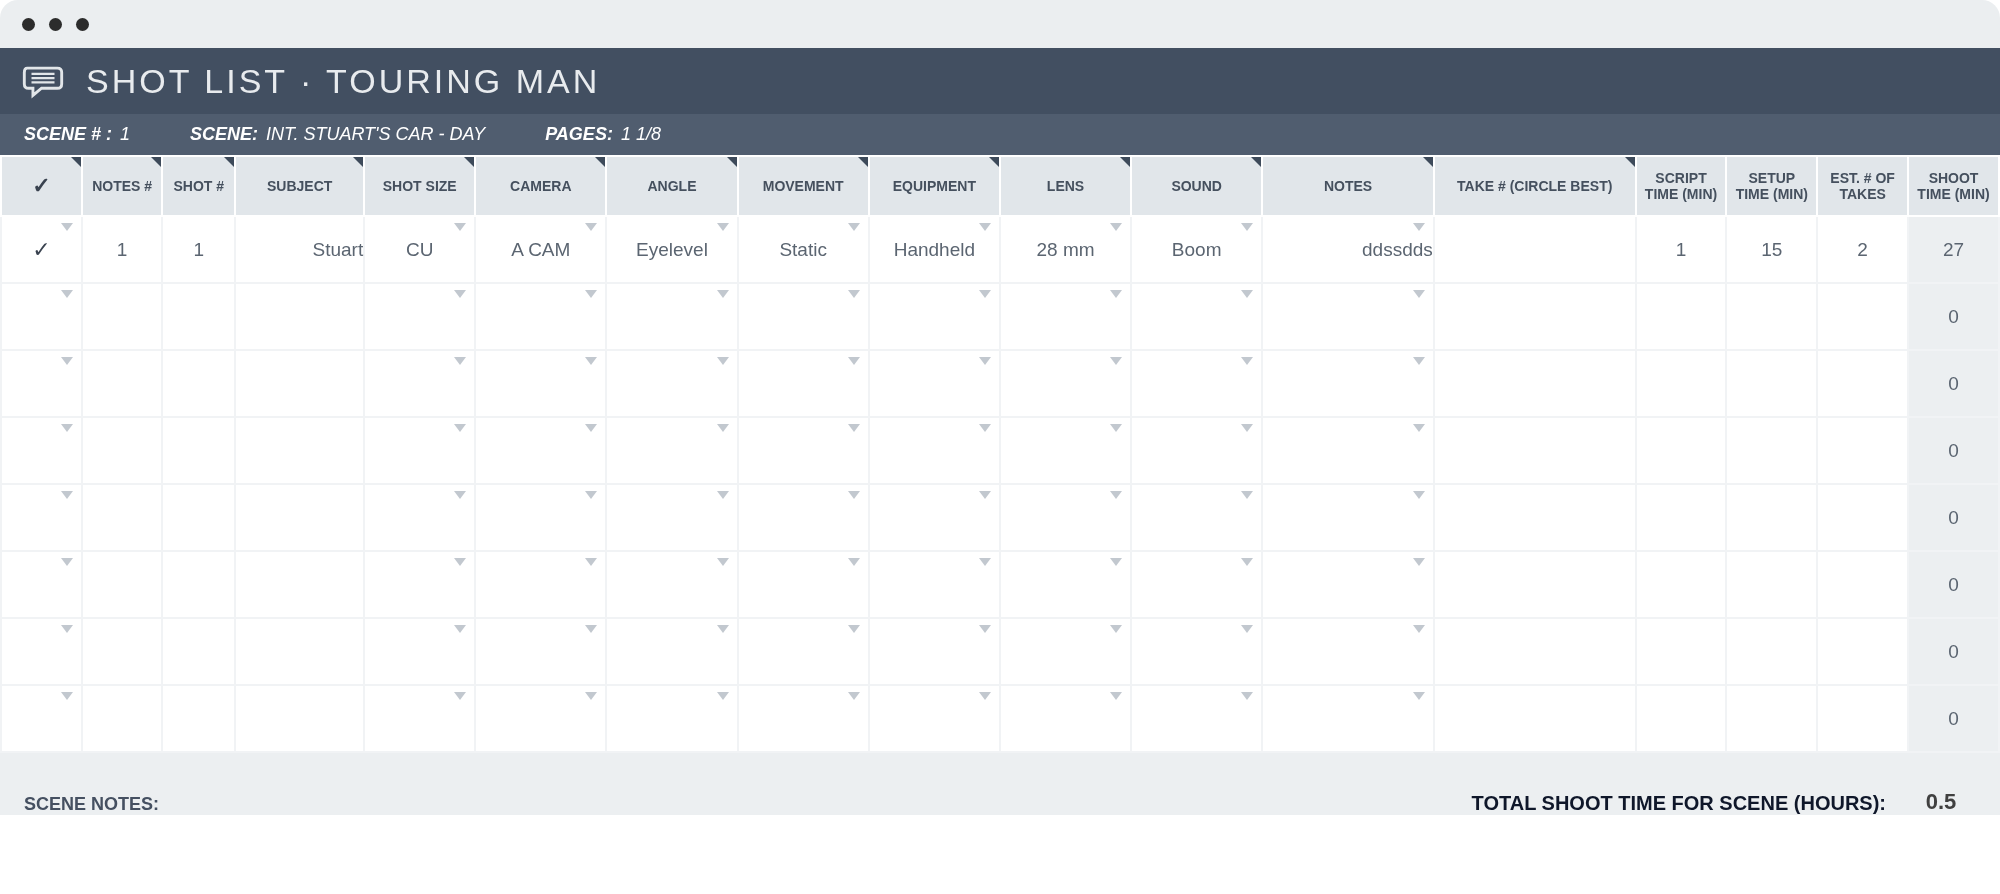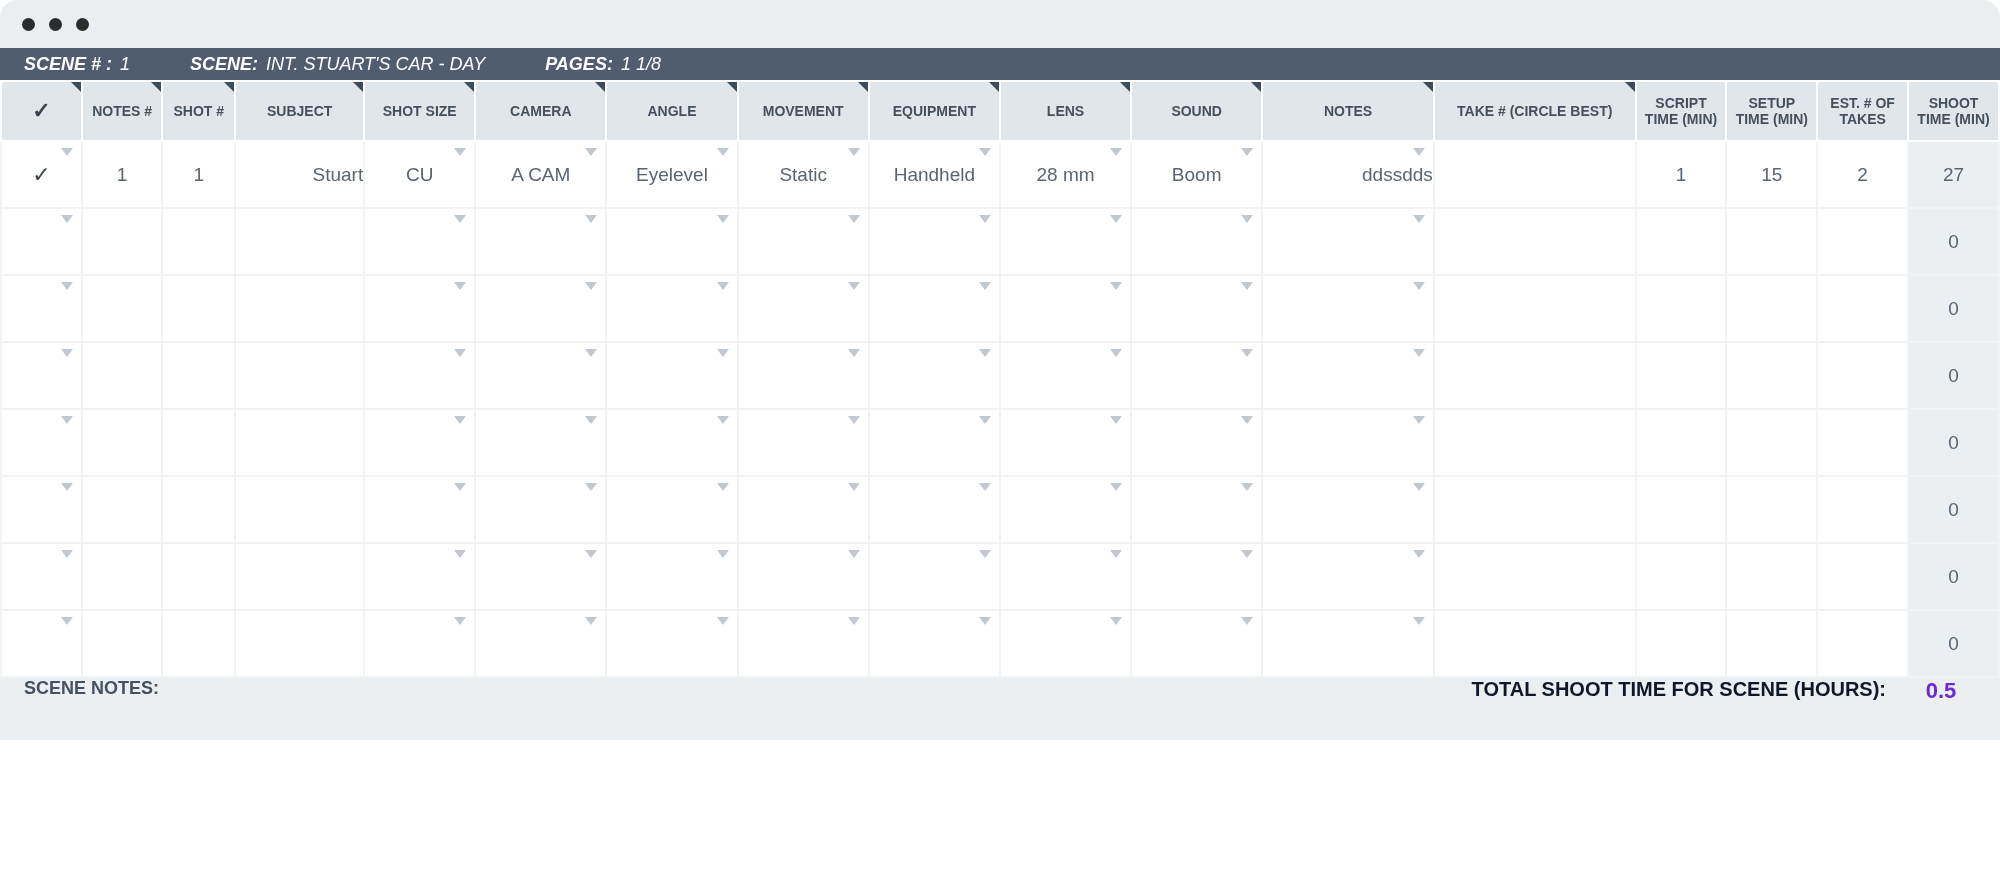--- a/index.html
+++ b/index.html
@@ -11,21 +11,21 @@
   .dot { width:13px; height:13px; border-radius:50%; background:#2c2c2c; }
 
   
   .header { background:#424f61; color:#e8ebee; height:66px; display:flex; align-items:center; padding:0 28px 0 20px; gap:20px; }
   .logo-wrap { display:flex; align-items:center; }
   .logo-svg { width:46px; height:46px; }
   .page-title { font-size:34px; letter-spacing:3px; font-weight:200; text-transform:uppercase; }
   .page-title .thin { font-weight:200; }
 
   
-  .scenebar { background:#505d6f; color:#fff; height:32px; display:flex; align-items:center; padding:0 24px; font-size:18px; }
+  .scenebar { background:#505d6f; color:#fff; height:41px; display:flex; align-items:center; padding:0 24px; font-size:18px; }
   .scenebar .lbl { font-weight:700; font-style:italic; margin-right:8px; }
   .scenebar .val { font-style:italic; font-weight:500; margin-right:60px; }
 
   
   table.shotlist { width:100%; border-collapse:collapse; table-layout:fixed; }
   table.shotlist th {
     background:#e1e6ea; color:#45505e; font-size:14px; font-weight:700;
     text-align:center; padding:8px 4px; height:60px; border:2px solid #fff;
     position:relative;
   }
@@ -61,39 +61,52 @@
   col.c-lens  { width:130px; }
   col.c-sound { width:130px; }
   col.c-notes { width:170px; }
   col.c-take  { width:200px; }
   col.c-scriptt{ width:90px; }
   col.c-setupt { width:90px; }
   col.c-takes  { width:90px; }
   col.c-shoott { width:90px; }
 
   
-  .footer { display:flex; align-items:flex-start; height:62px; background:#eceff1; padding:0 24px; }
+  .footer { display:flex; align-items:flex-end; height:62px; background:#eceff1; padding:0 24px; }
   .footer .snlabel { color:#455061; font-size:18px; font-weight:700; }
   .footer .spacer { flex:1; }
   .footer .tot-label { color:#0f172a; font-size:20px; font-weight:700; margin-right:20px; }
-  .footer .tot-val { color:#6d28d9; font-size:22px; font-weight:700; width:70px; text-align:center; }
+  .footer .tot-val { color:#404040; font-size:22px; font-weight:700; width:70px; text-align:center; }
 
   .check { font-size:22px; color:#3a4350; }
 </style>
 </head>
 <body>
 
 <div class="window">
 
   <div class="titlebar">
     <span class="dot"></span>
     <span class="dot"></span>
     <span class="dot"></span>
   </div>
 
+  <div class="header">
+    <span class="logo-wrap">
+      <svg class="logo-svg" viewBox="0 0 64 64">
+        <path d="M10 14 Q6 14 6 20 L6 36 Q6 42 12 42 L18 42 L18 52 L30 42 L52 42 Q58 42 58 36 L58 20 Q58 14 52 14 Z" fill="none" stroke="#e2e6e9" stroke-width="4"></path>
+        <line x1="16" y1="22" x2="48" y2="22" stroke="#e2e6e9" stroke-width="3"></line>
+        <line x1="16" y1="28" x2="48" y2="28" stroke="#e2e6e9" stroke-width="3"></line>
+        <line x1="16" y1="34" x2="48" y2="34" stroke="#e2e6e9" stroke-width="3"></line>
+      </svg>
+    </span>
+    <div class="page-title">
+      <span>SHOT LIST</span><span> · </span><span class="thin">TOURING MAN</span>
+    </div>
+  </div>
 
   <div class="scenebar">
     <span class="lbl">SCENE # :</span>
     <span class="val">1</span>
     <span class="lbl">SCENE:</span>
     <span class="val" style="">INT. STUART'S CAR - DAY</span>
     <span class="lbl">PAGES:</span>
     <span class="val">1 1/8</span>
   </div>
 

